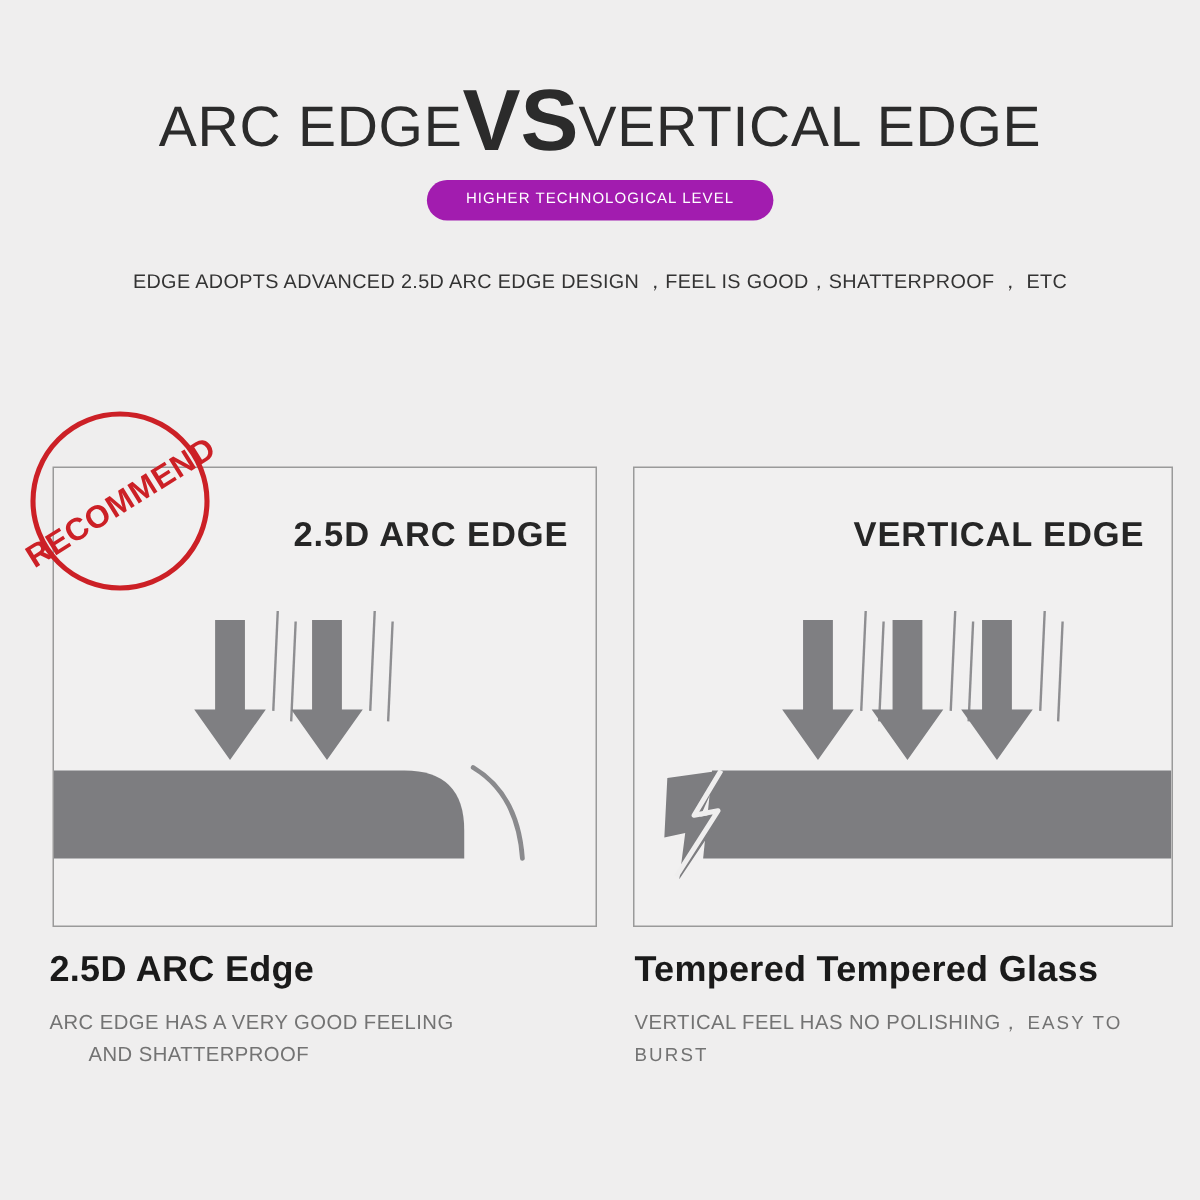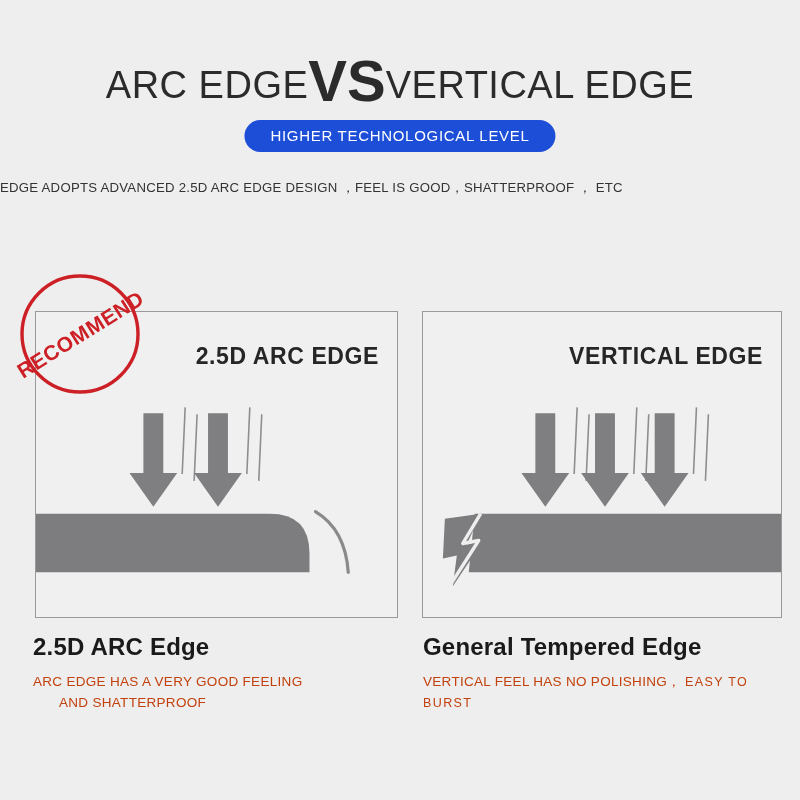--- a/index.html
+++ b/index.html
@@ -41,36 +41,36 @@
     font-size: 58px;
     letter-spacing: 0px;
     vertical-align: -3px;
   }
 
   .badge {
     position: absolute;
     left: 50%;
     top: 120px;
     transform: translateX(-50%);
-    background: #1d4ed8;
+    background: #a21caf;
     color: #ffffff;
-    font-size: 15px;
+    font-size: 10px;
     letter-spacing: 0.7px;
     padding: 8px 26px 9px 26px;
     border-radius: 20px;
     white-space: nowrap;
     line-height: 1;
   }
 
   .subtitle {
     position: absolute;
     left: 0;
     top: 179px;
     width: 800px;
-    text-align: left;
+    text-align: center;
     color: #333333;
     font-size: 13.2px;
     letter-spacing: 0.25px;
     white-space: nowrap;
   }
 
   
   .panel {
     position: absolute;
     top: 311px;
@@ -123,21 +123,21 @@
   .caption-title {
     color: #1a1a1a;
     font-size: 24px;
     font-weight: 700;
     letter-spacing: 0.2px;
     line-height: 1.15;
     white-space: nowrap;
   }
   .caption-body {
     margin-top: 11px;
-    color: #c2410c;
+    color: #737373;
     font-size: 13.5px;
     letter-spacing: 0.3px;
     line-height: 1.55;
   }
   .caption-body .line2 { display: block; margin-left: 26px; }
   .caption-body .emph {
     font-size: 12.5px;
     letter-spacing: 1.4px;
   }
 </style>
@@ -213,20 +213,20 @@
 
   <div class="caption caption-left">
     <div class="caption-title">2.5D ARC Edge</div>
     <div class="caption-body">
       <span>ARC EDGE HAS A VERY GOOD FEELING</span>
       <span class="line2">AND SHATTERPROOF</span>
     </div>
   </div>
 
   <div class="caption caption-right">
-    <div class="caption-title">General Tempered Edge</div>
+    <div class="caption-title">Tempered Tempered Glass</div>
     <div class="caption-body">
       <span>VERTICAL FEEL HAS NO POLISHING，</span>
       <span class="emph">EASY TO BURST</span>
     </div>
   </div>
 
 </div>
 
 </body></html>

